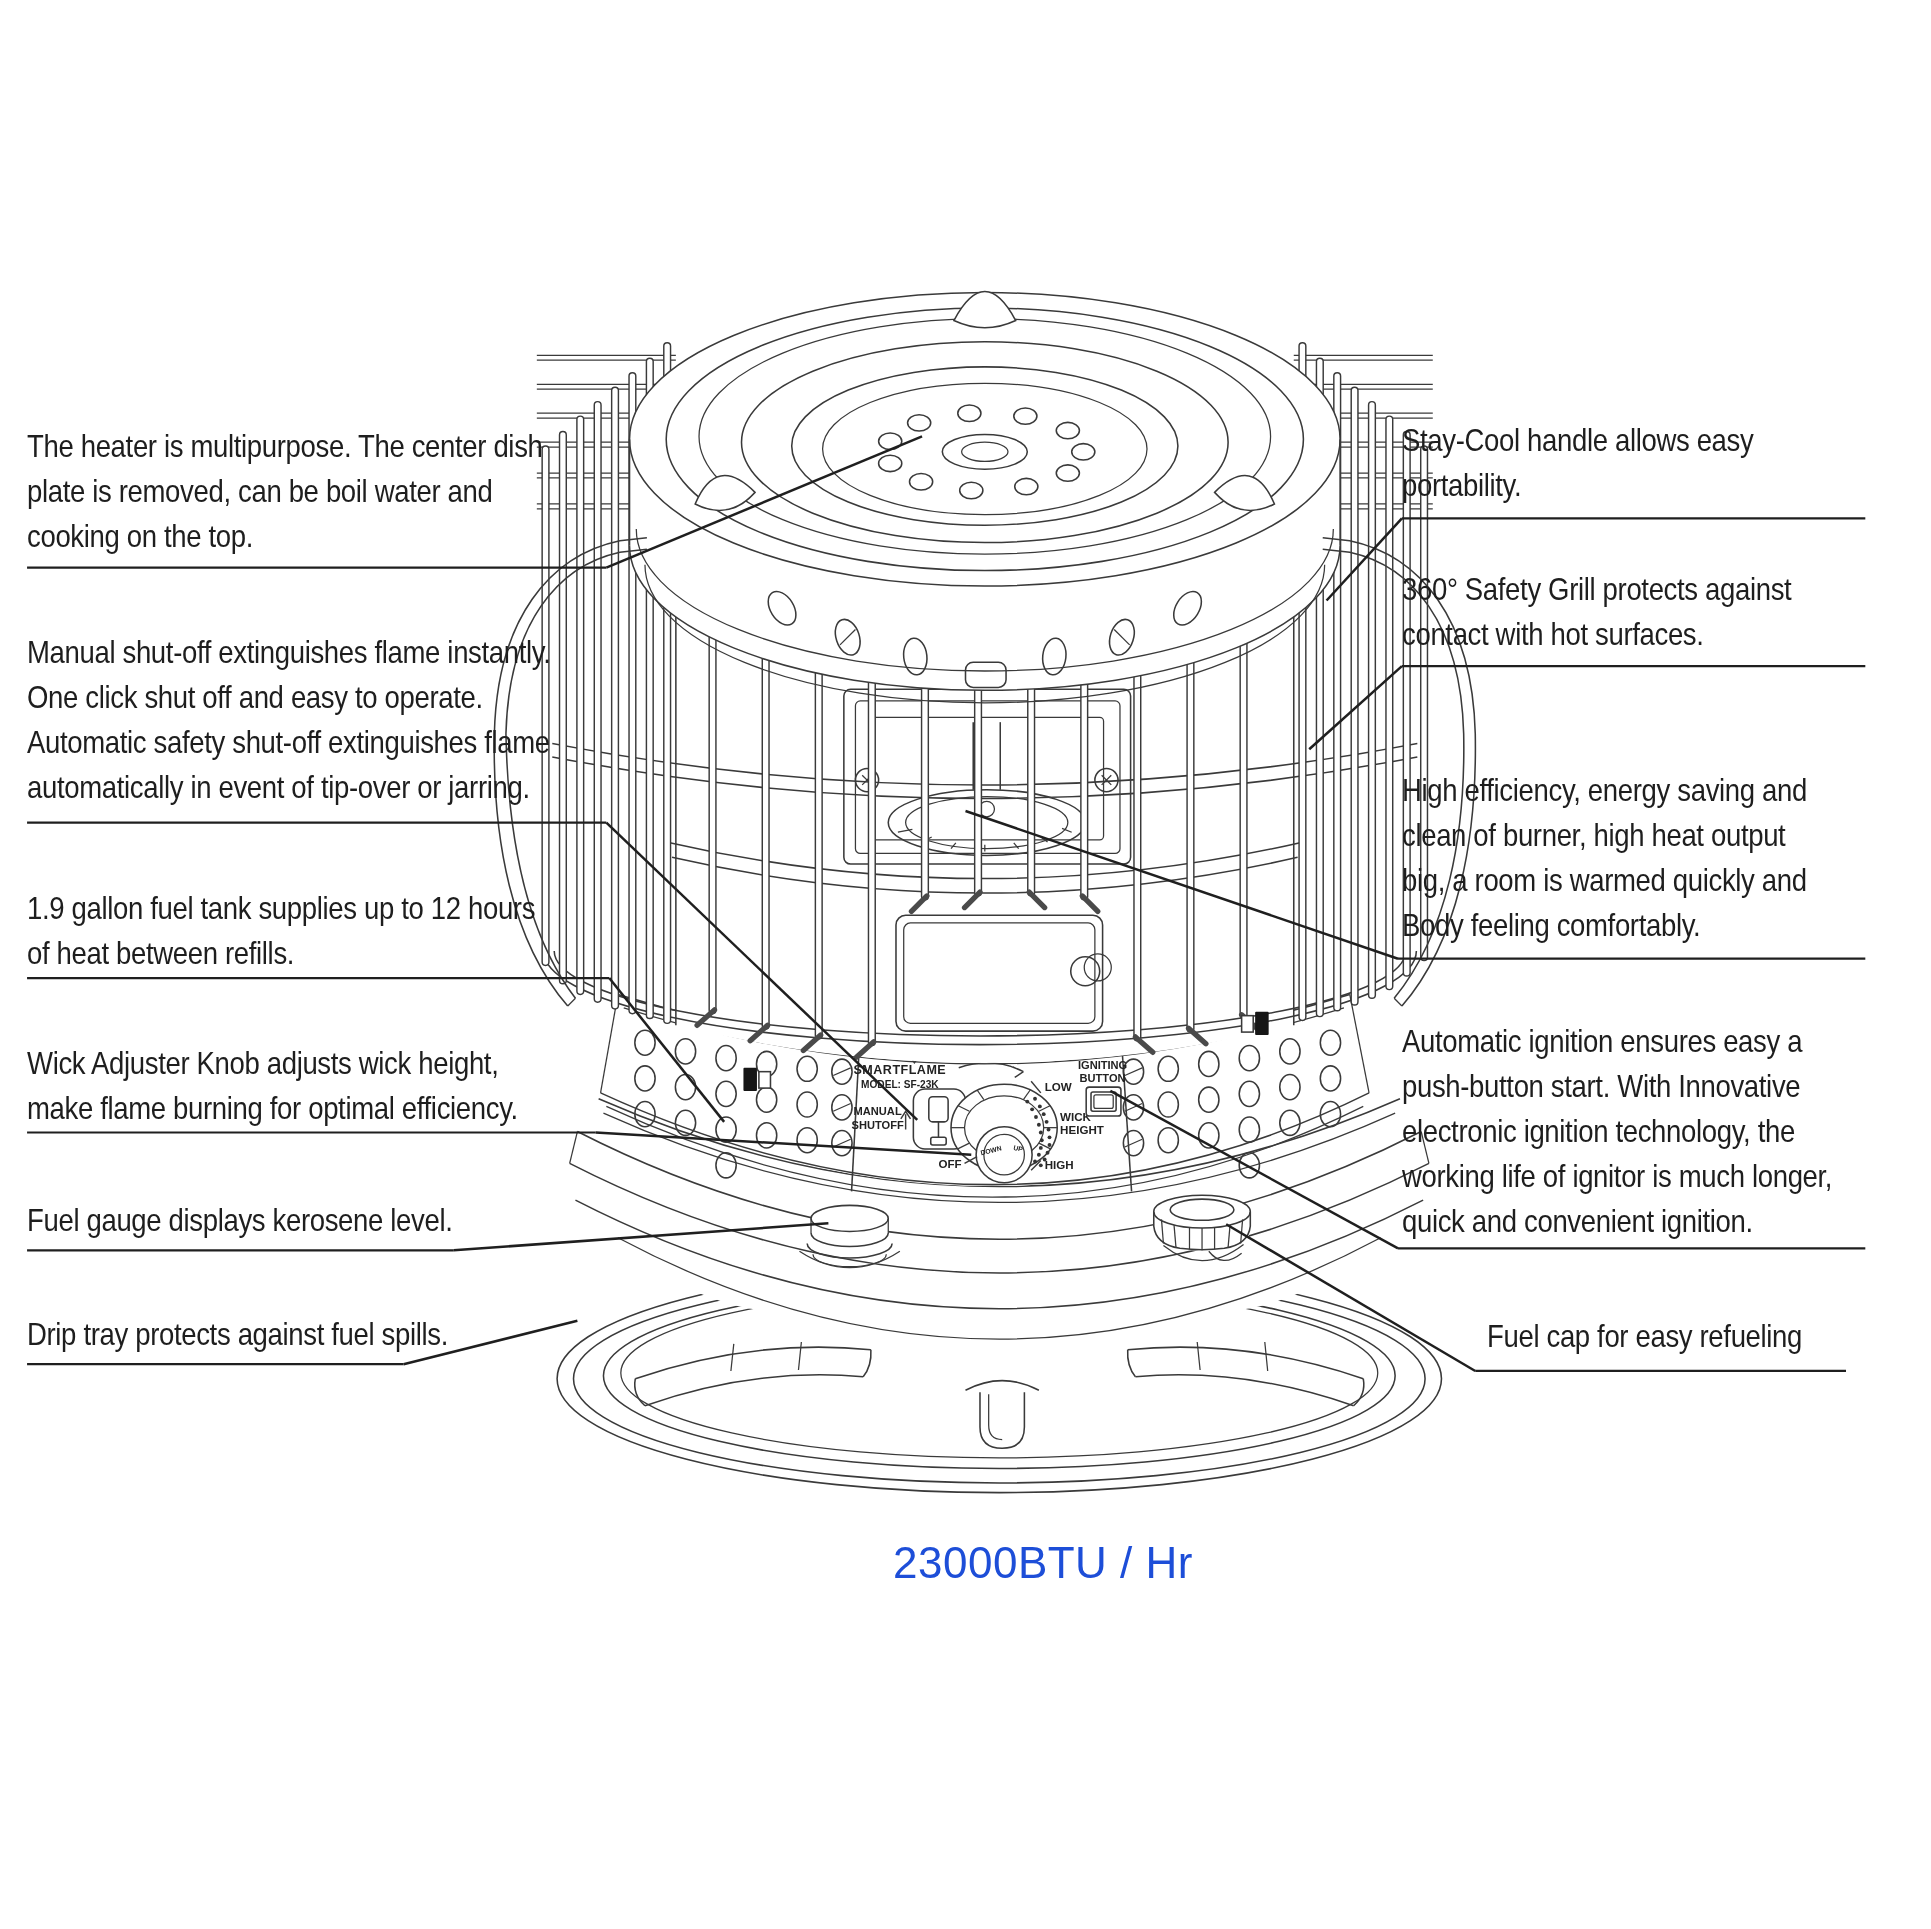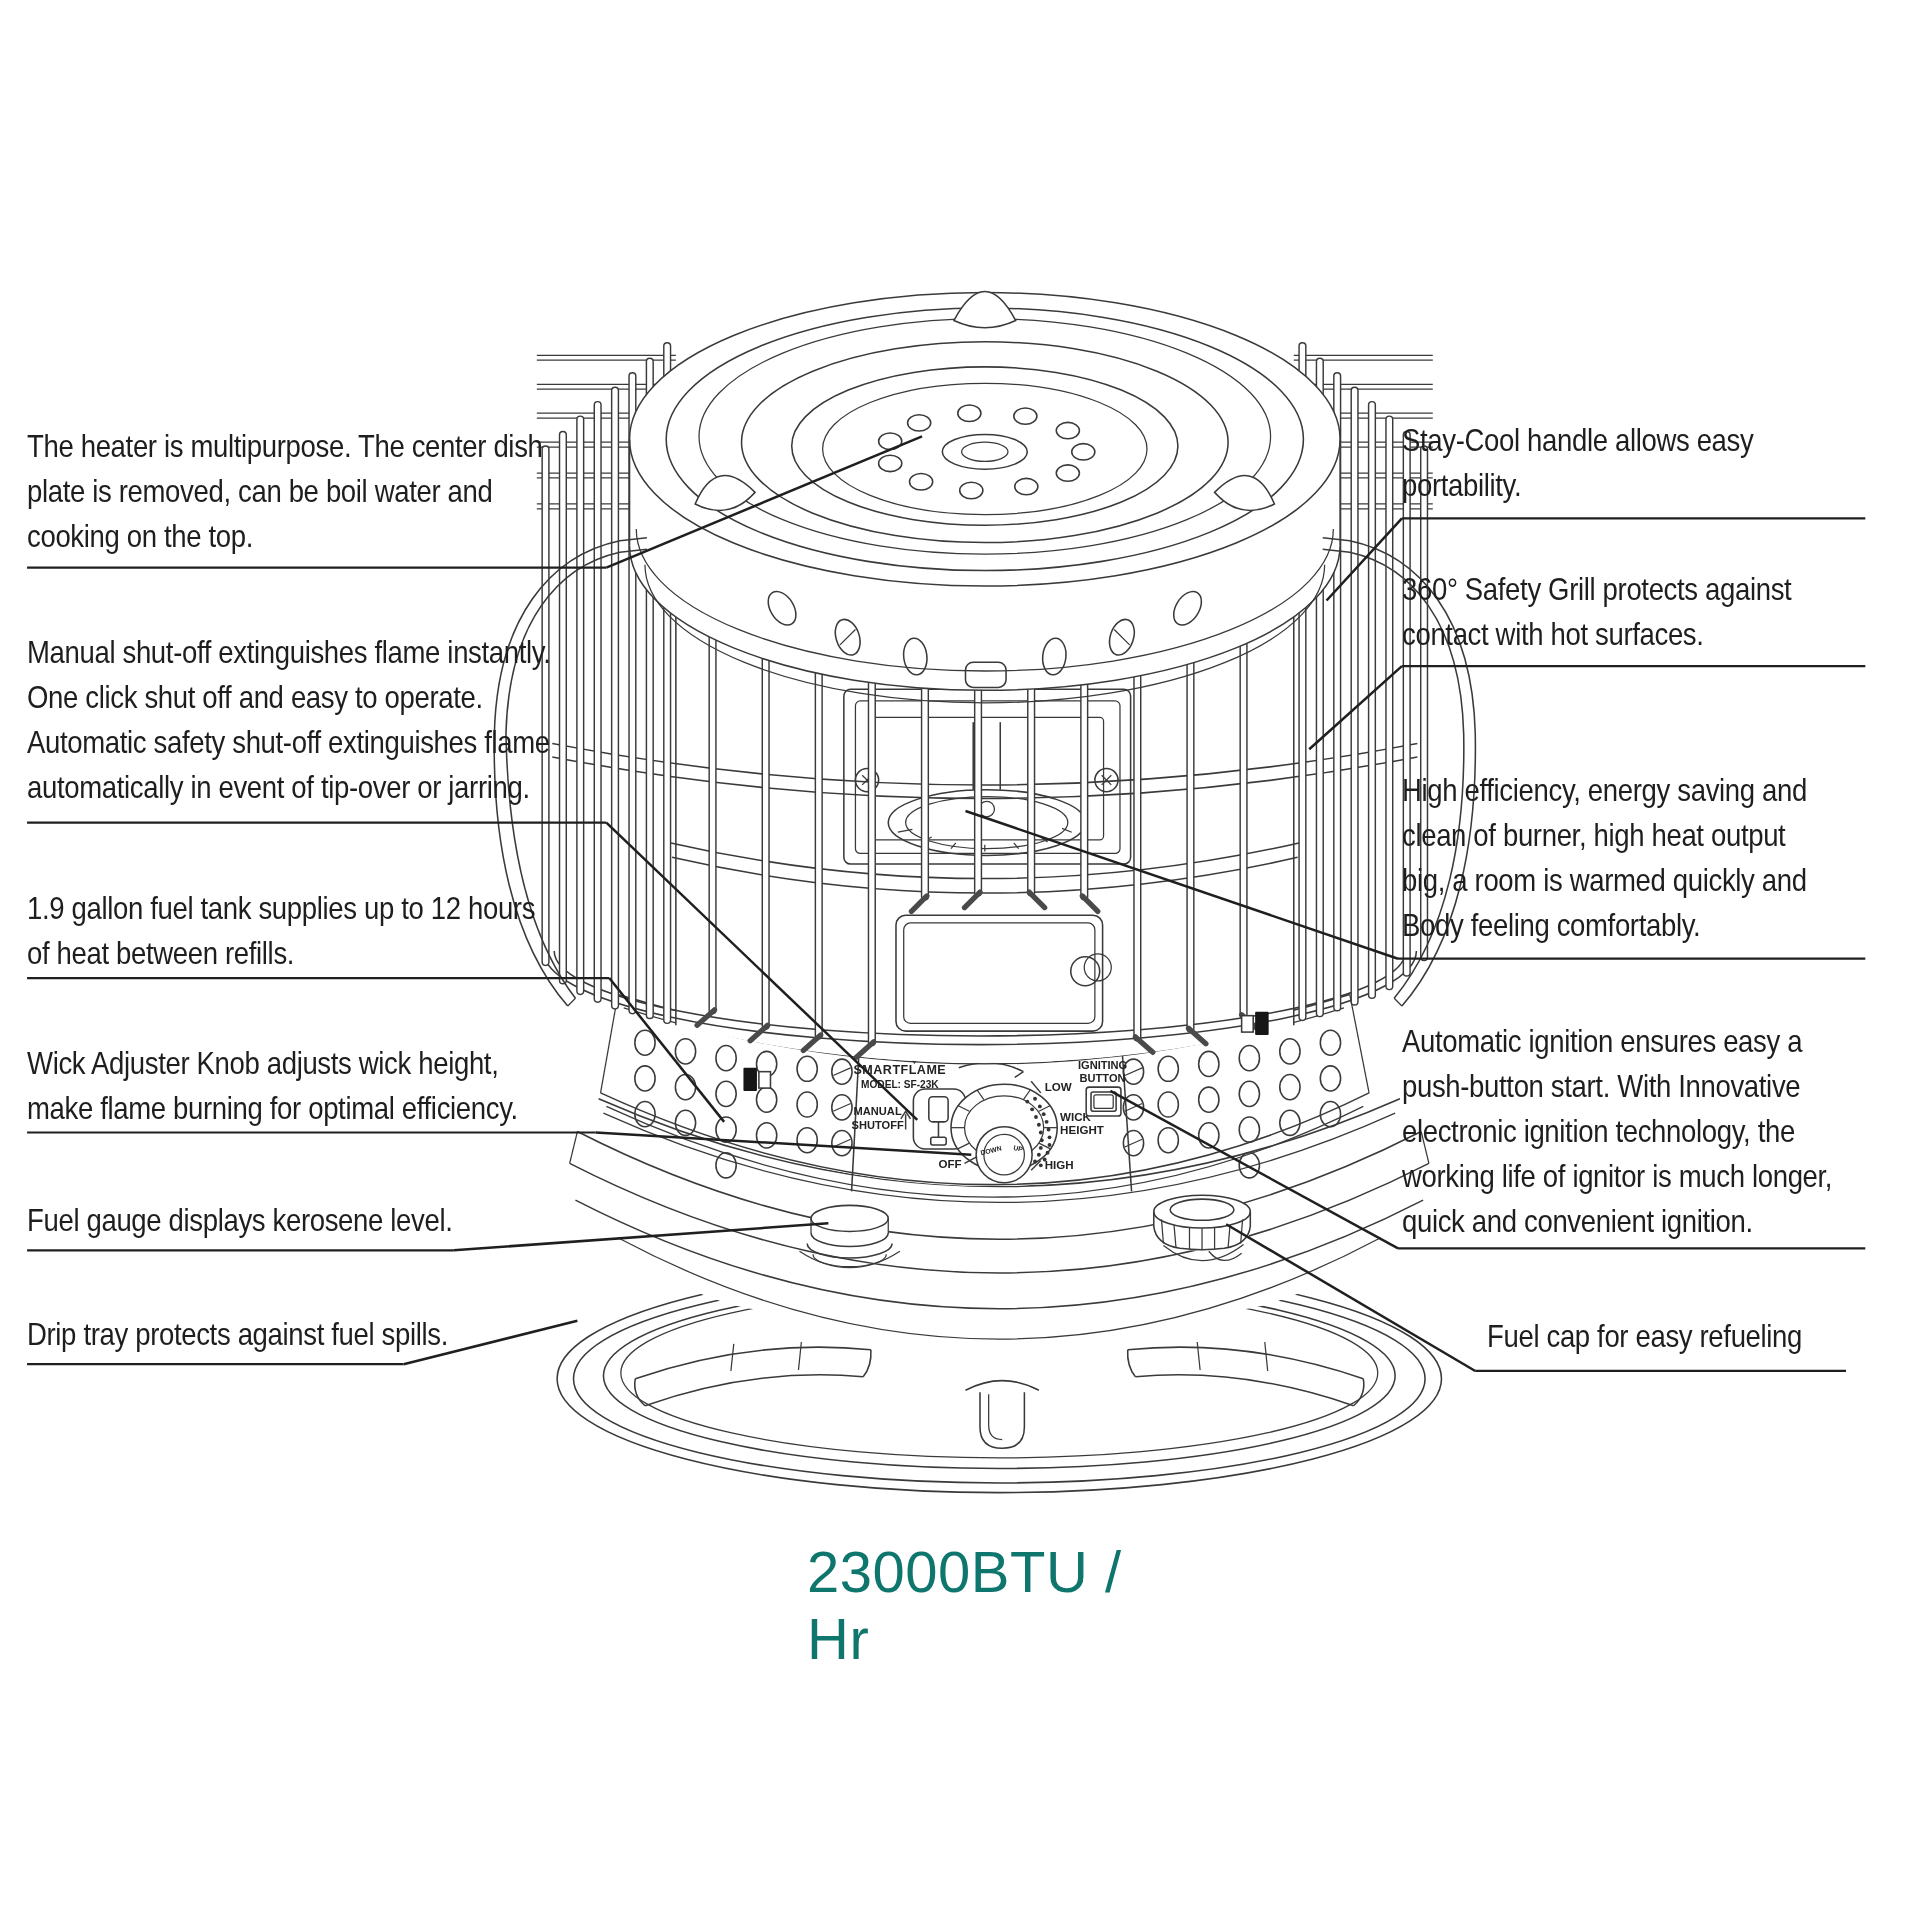--- a/index.html
+++ b/index.html
@@ -1,21 +1,21 @@
 <!DOCTYPE html>
 <html><head>
 <meta charset="utf-8">
 <style>
   html,body{margin:0;padding:0;background:#ffffff;}
   #page{position:relative;width:1931px;height:1929px;background:#ffffff;overflow:hidden;
         font-family:"Liberation Sans","DejaVu Sans",sans-serif;color:#1e1e1e;}
   #art{position:absolute;left:0;top:0;}
   .callout{position:absolute;font-size:32px;line-height:45px;letter-spacing:-0.4px;
            white-space:pre-line;transform:scaleX(0.86);transform-origin:0 0;color:#1e1e1e;}
-  .title{position:absolute;font-size:58px;letter-spacing:0.5px;color:#0f766e;text-align:left;}
+  .title{position:absolute;font-size:44px;letter-spacing:0.5px;color:#1d4ed8;text-align:right;}
   
   .ln{stroke:#3a3a3a;stroke-width:1.6;fill:none;}
   .lnt{stroke:#3a3a3a;stroke-width:1.3;fill:none;}
   .fw{fill:#ffffff;stroke:#3a3a3a;stroke-width:1.6;}
   .fwn{fill:#ffffff;stroke:none;}
   .bar{fill:#ffffff;stroke:#3a3a3a;stroke-width:1.5;}
   .ld{stroke:#1f1f1f;stroke-width:2.6;fill:none;}
   .ul{stroke:#1f1f1f;stroke-width:2.3;fill:none;}
   .blk{fill:#161616;stroke:none;}
   .dot{fill:#333;stroke:none;}

